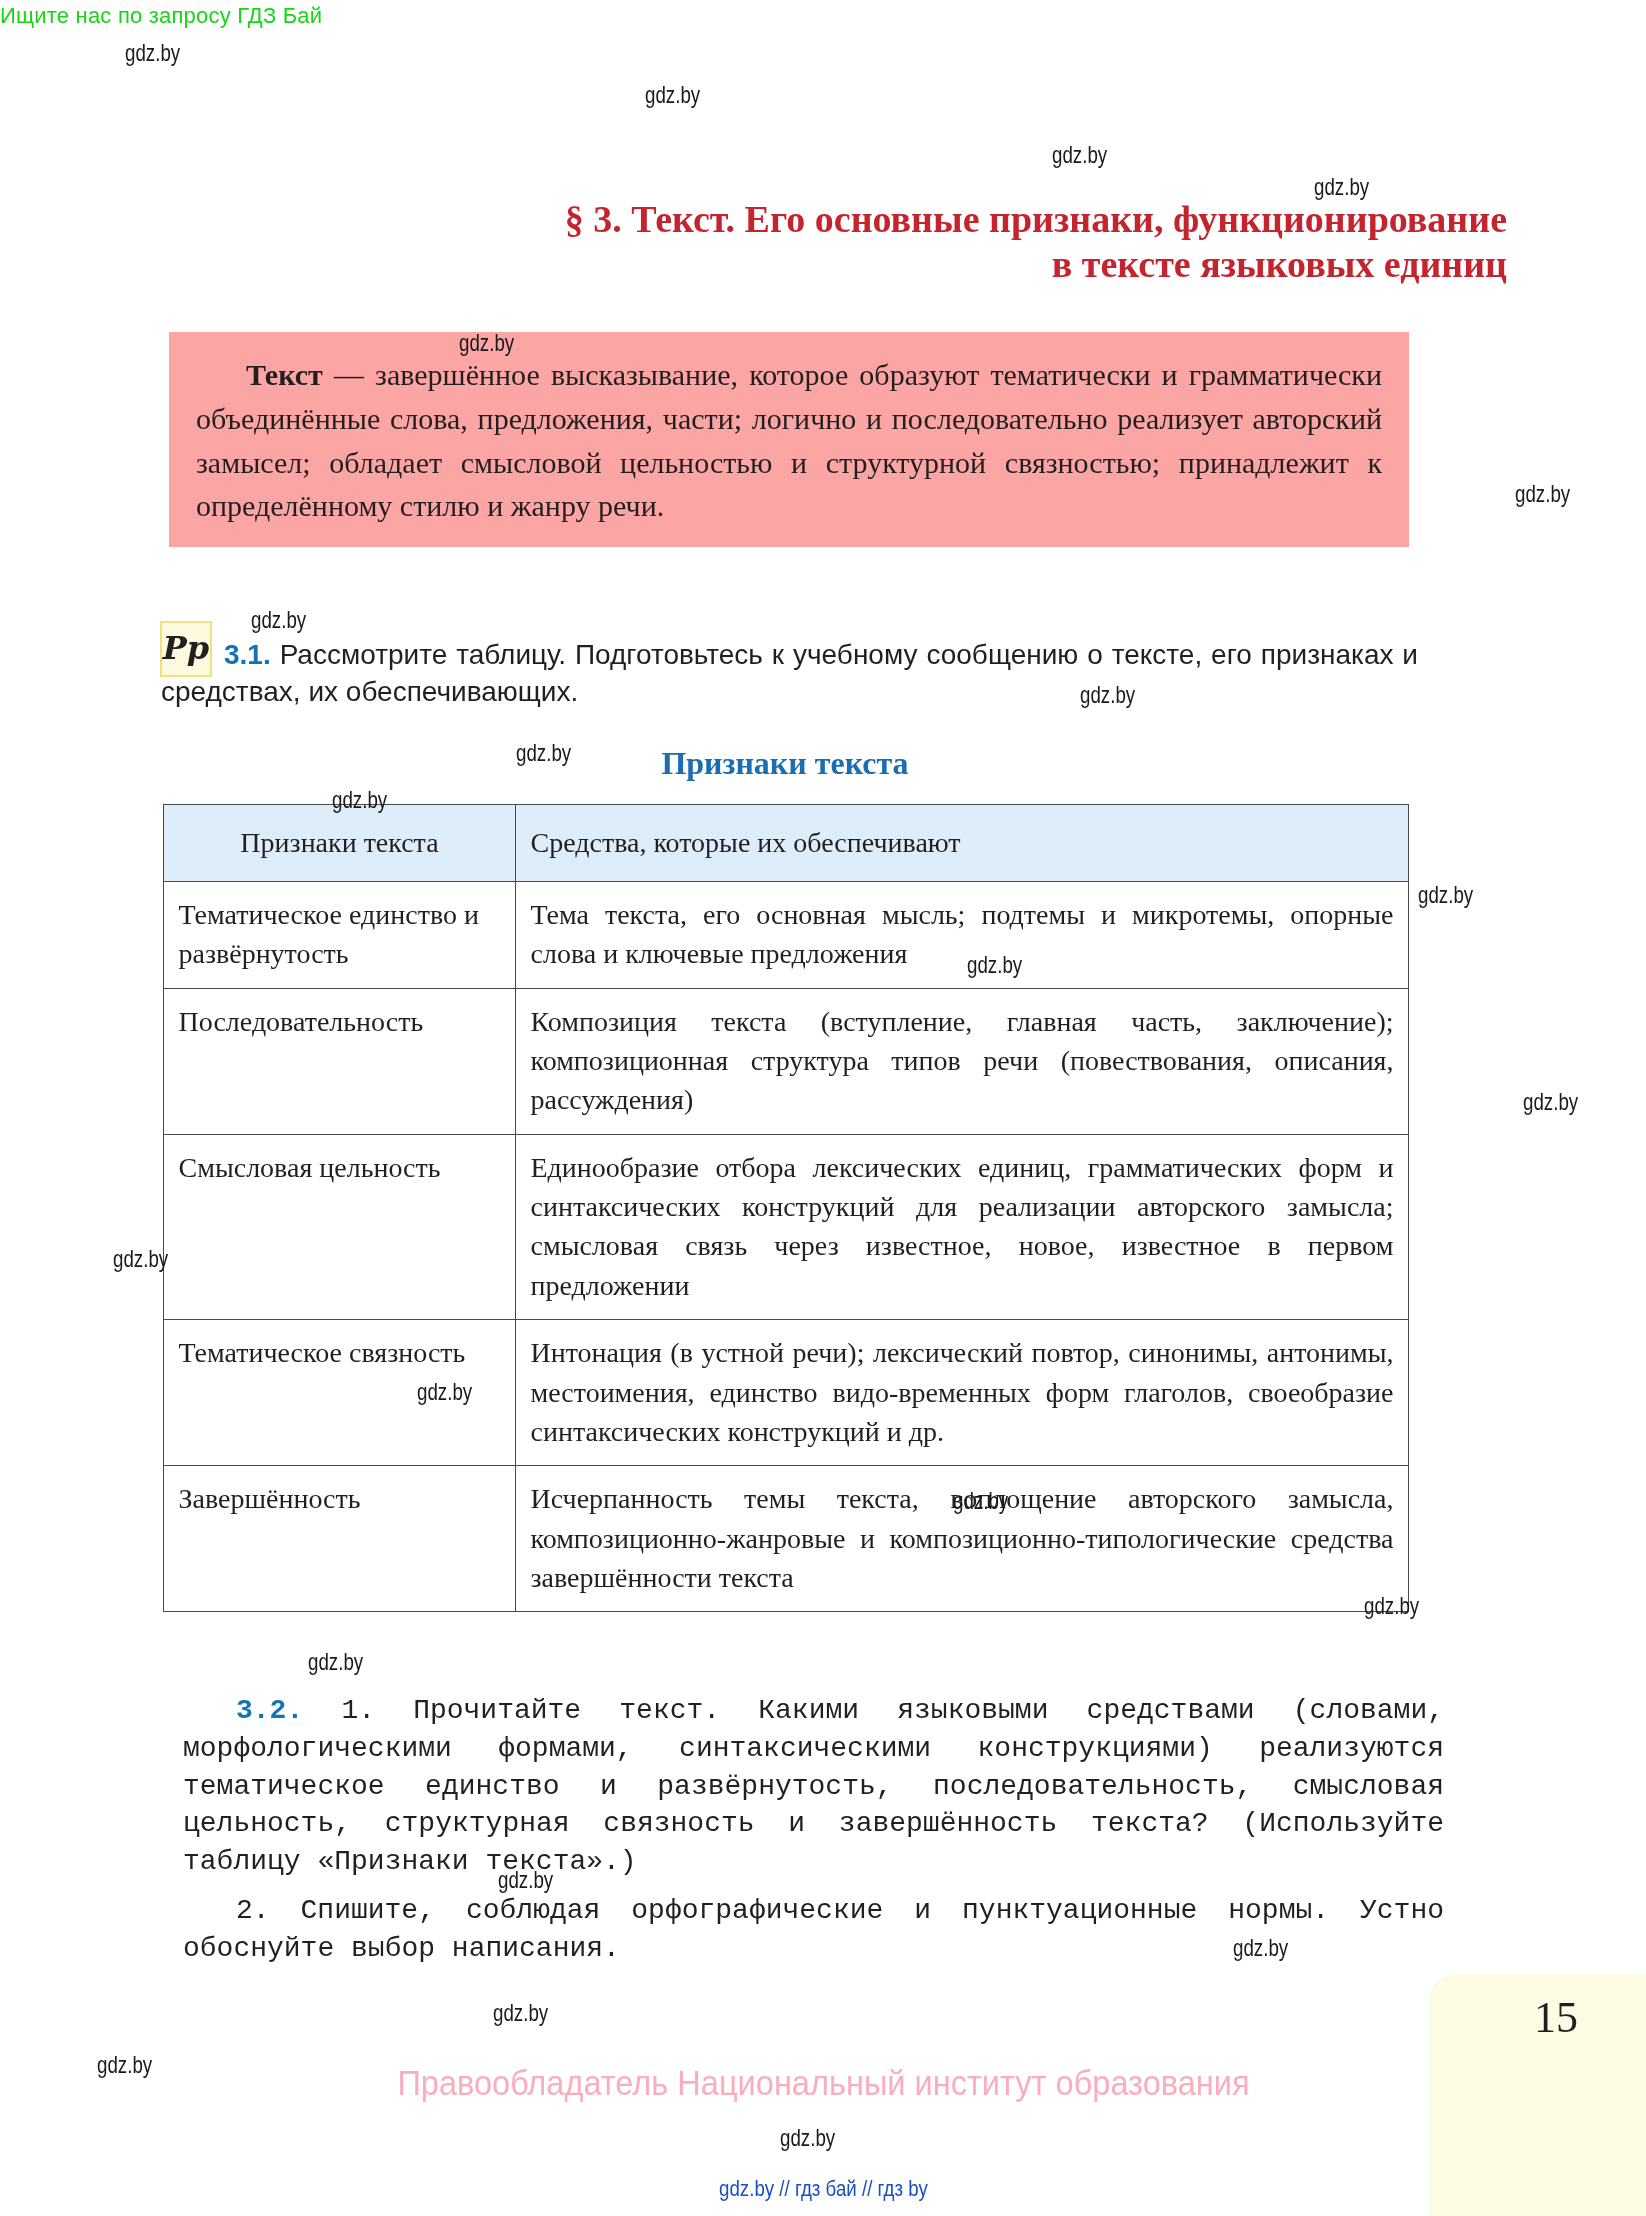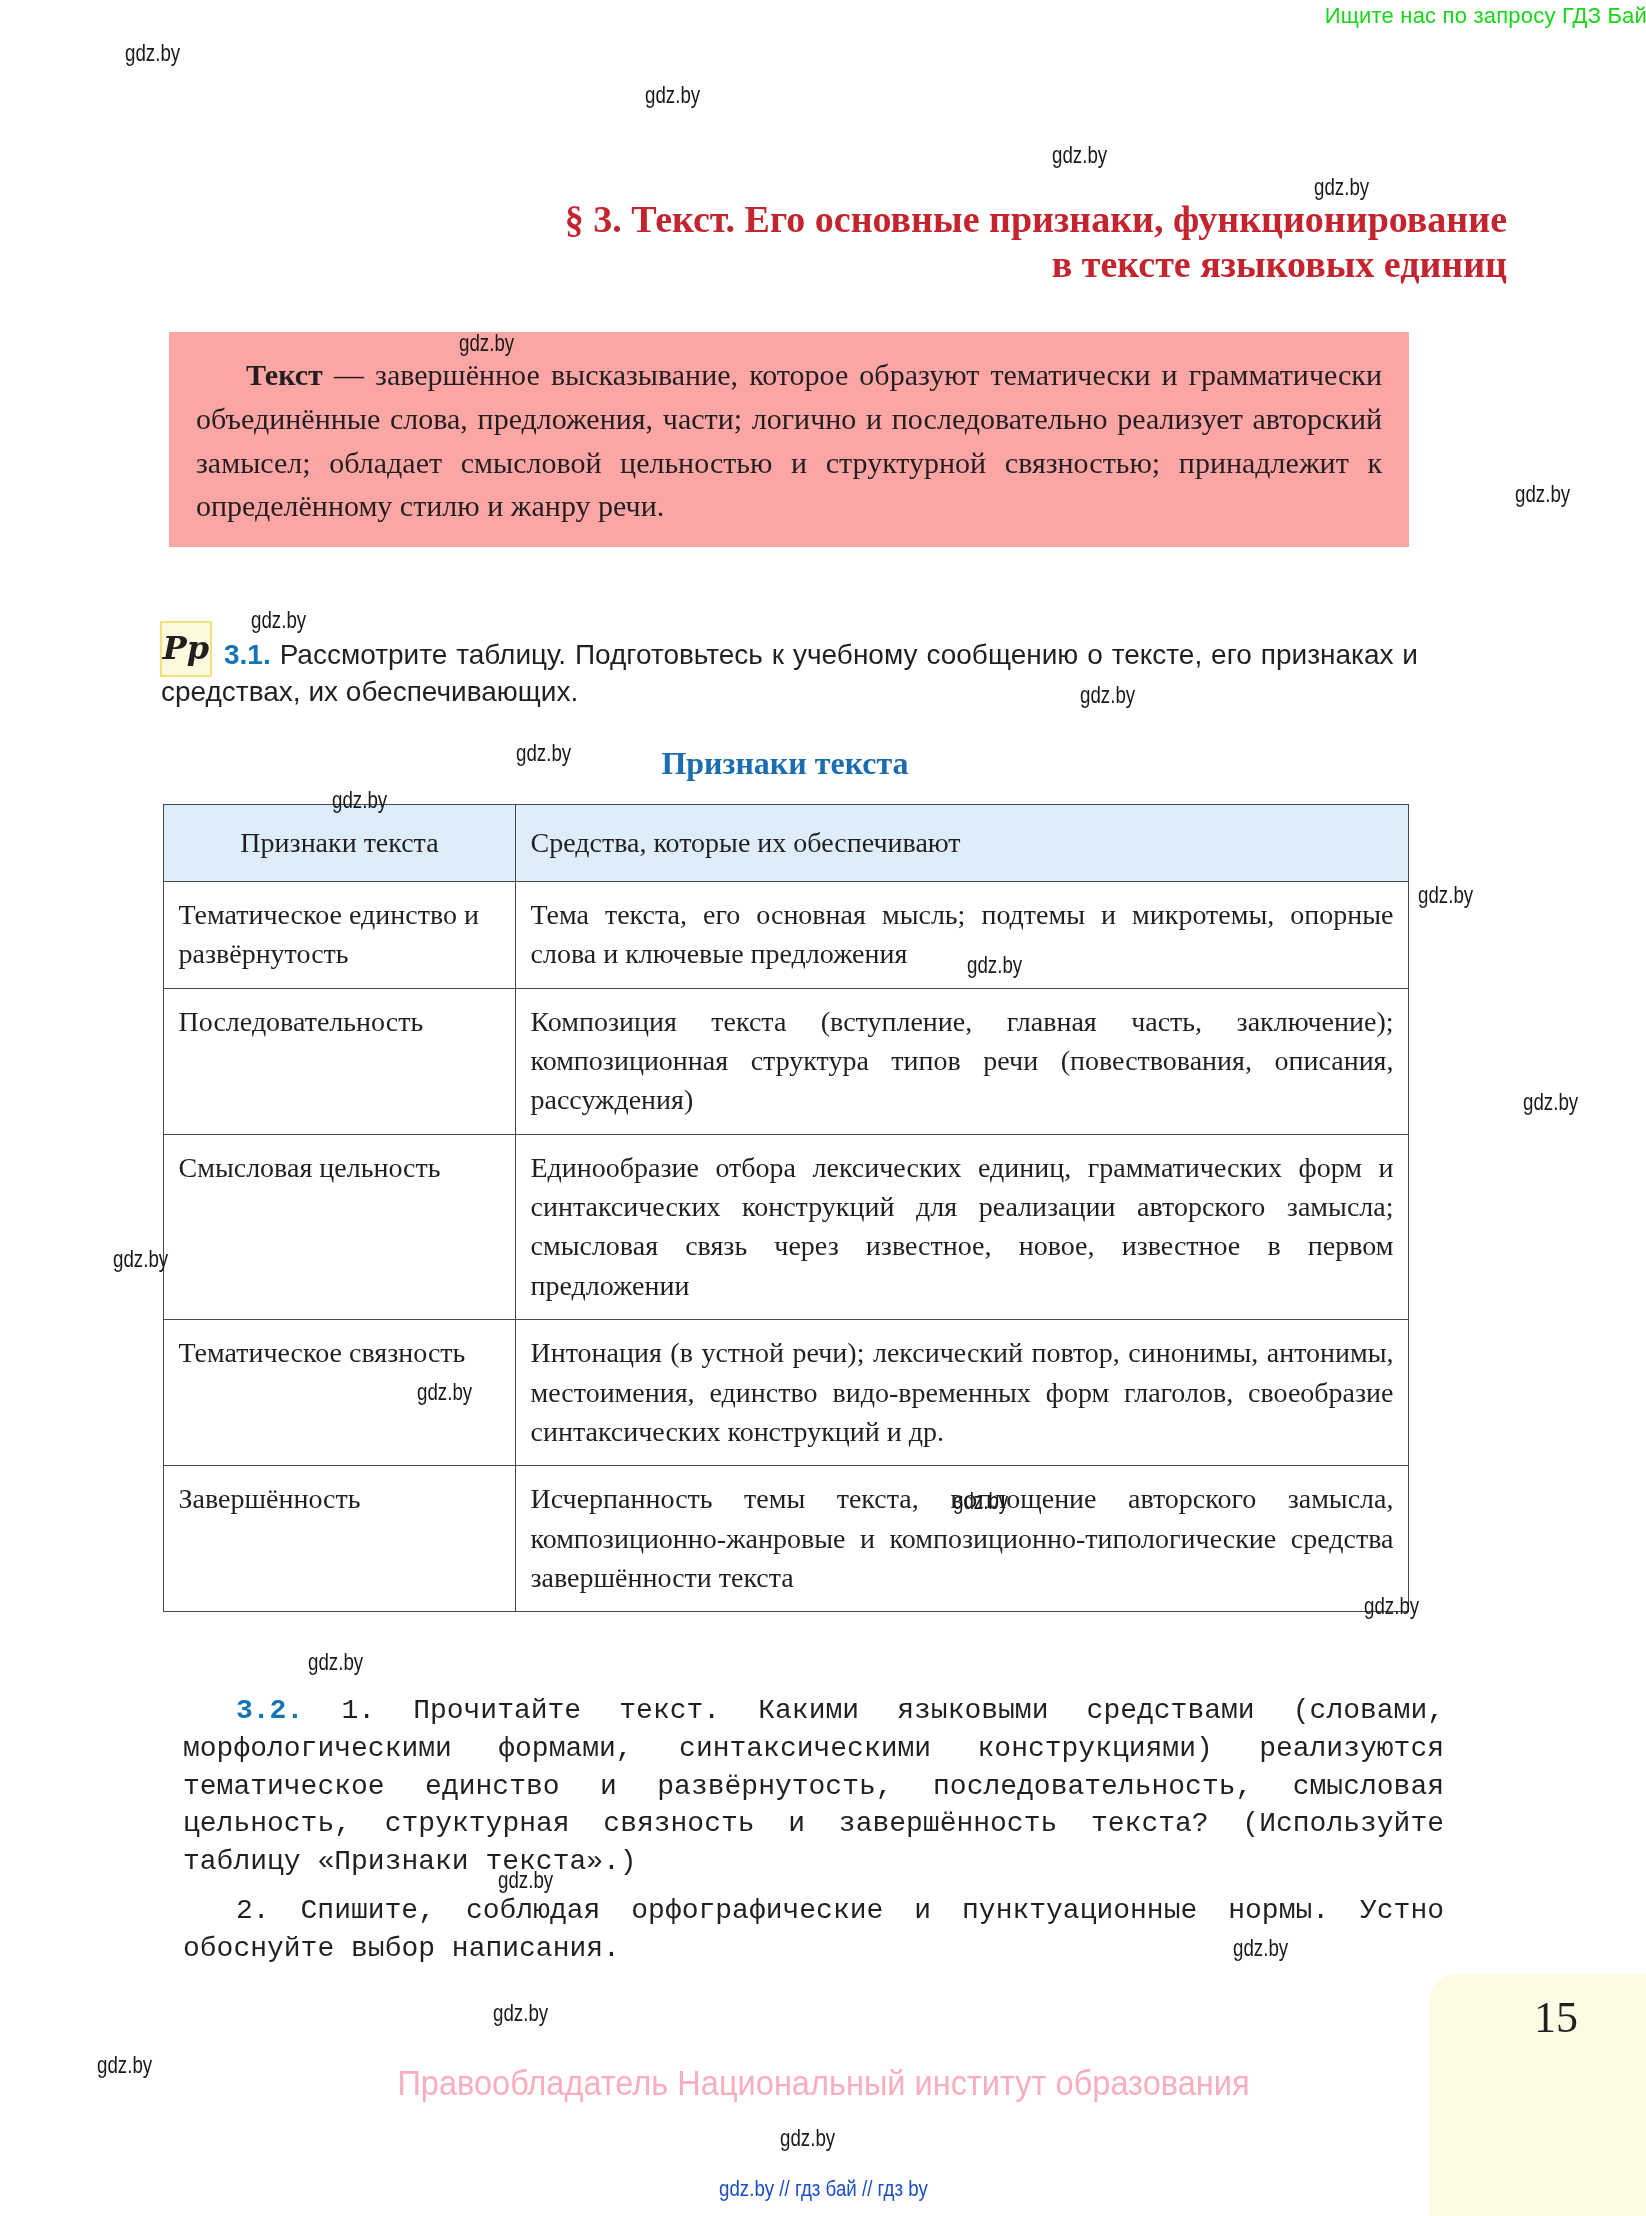--- a/index.html
+++ b/index.html
@@ -29,21 +29,21 @@
     transform: scaleX(0.78);
     transform-origin: left center;
     pointer-events: none;
     z-index: 30;
   }
   .wm-top-banner {
     position: absolute;
     top: 3.2px;
     left: 0;
     width: 1647px;
-    text-align: right;
+    text-align: left;
     font-family: "Liberation Sans", sans-serif;
     font-size: 22px;
     font-weight: 500;
     color: #16d616;
     letter-spacing: 0.2px;
     z-index: 31;
   }
   .wm-bottom-links {
     position: absolute;
     left: 0;

